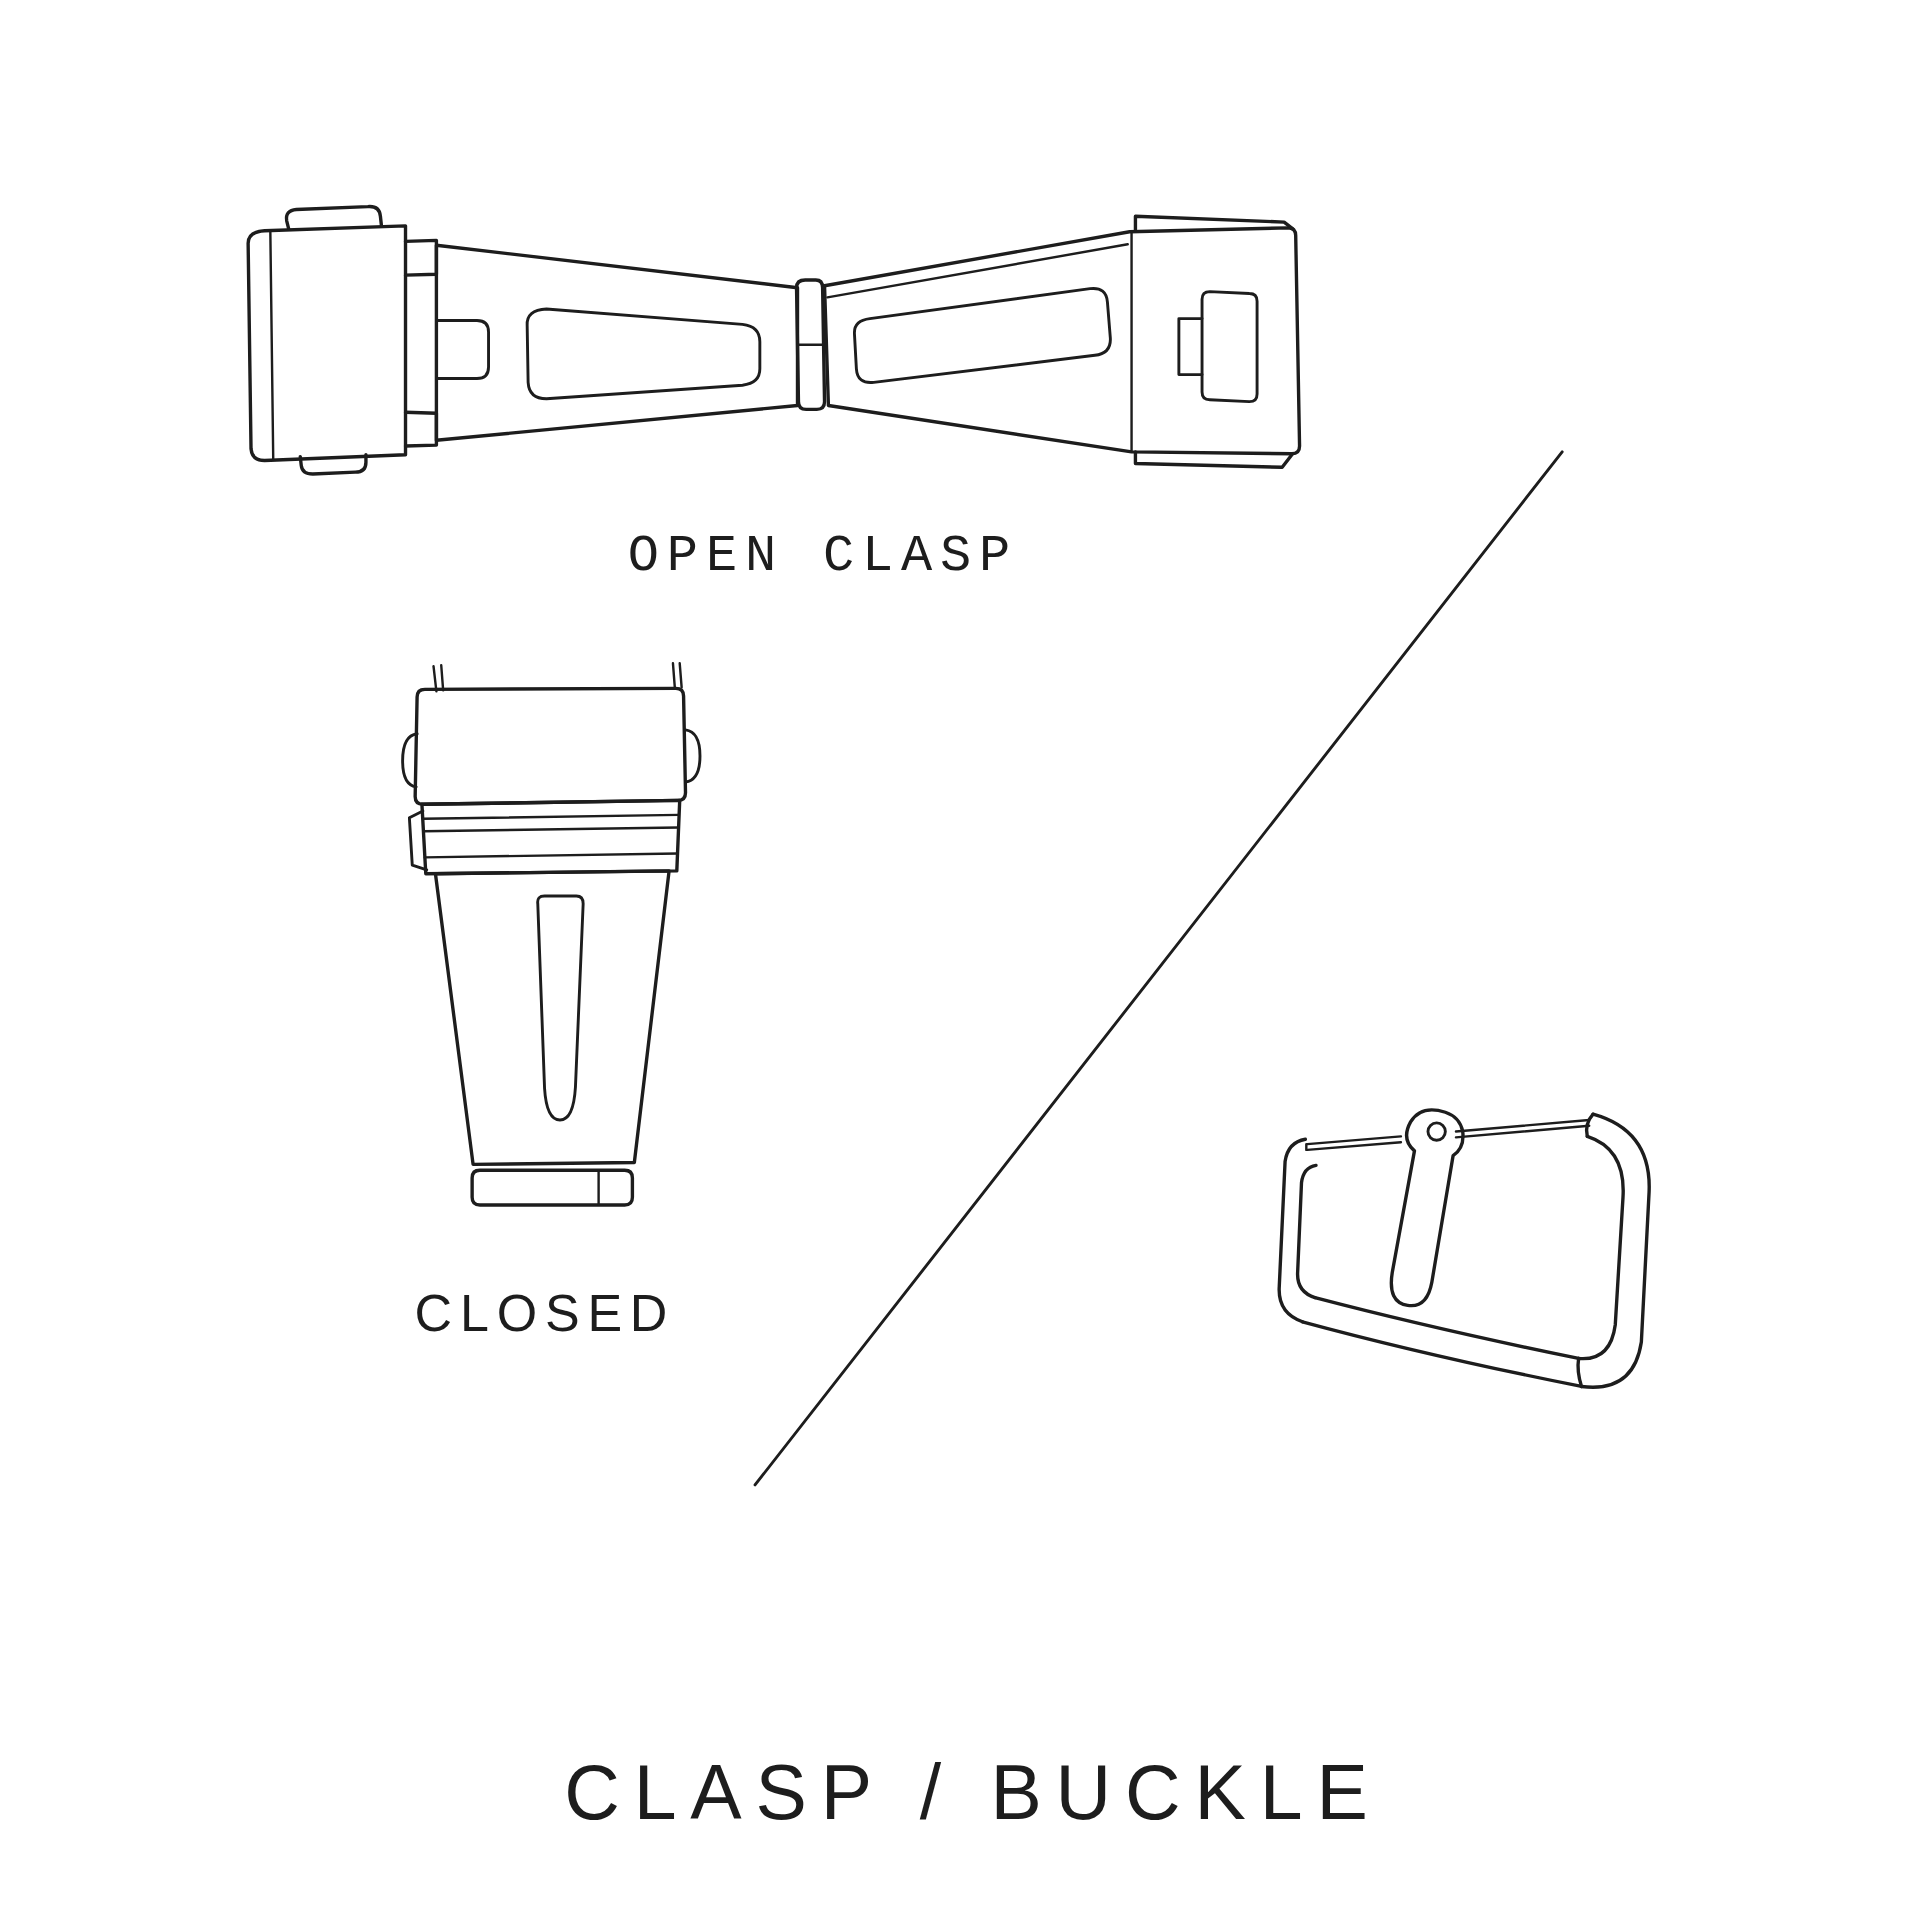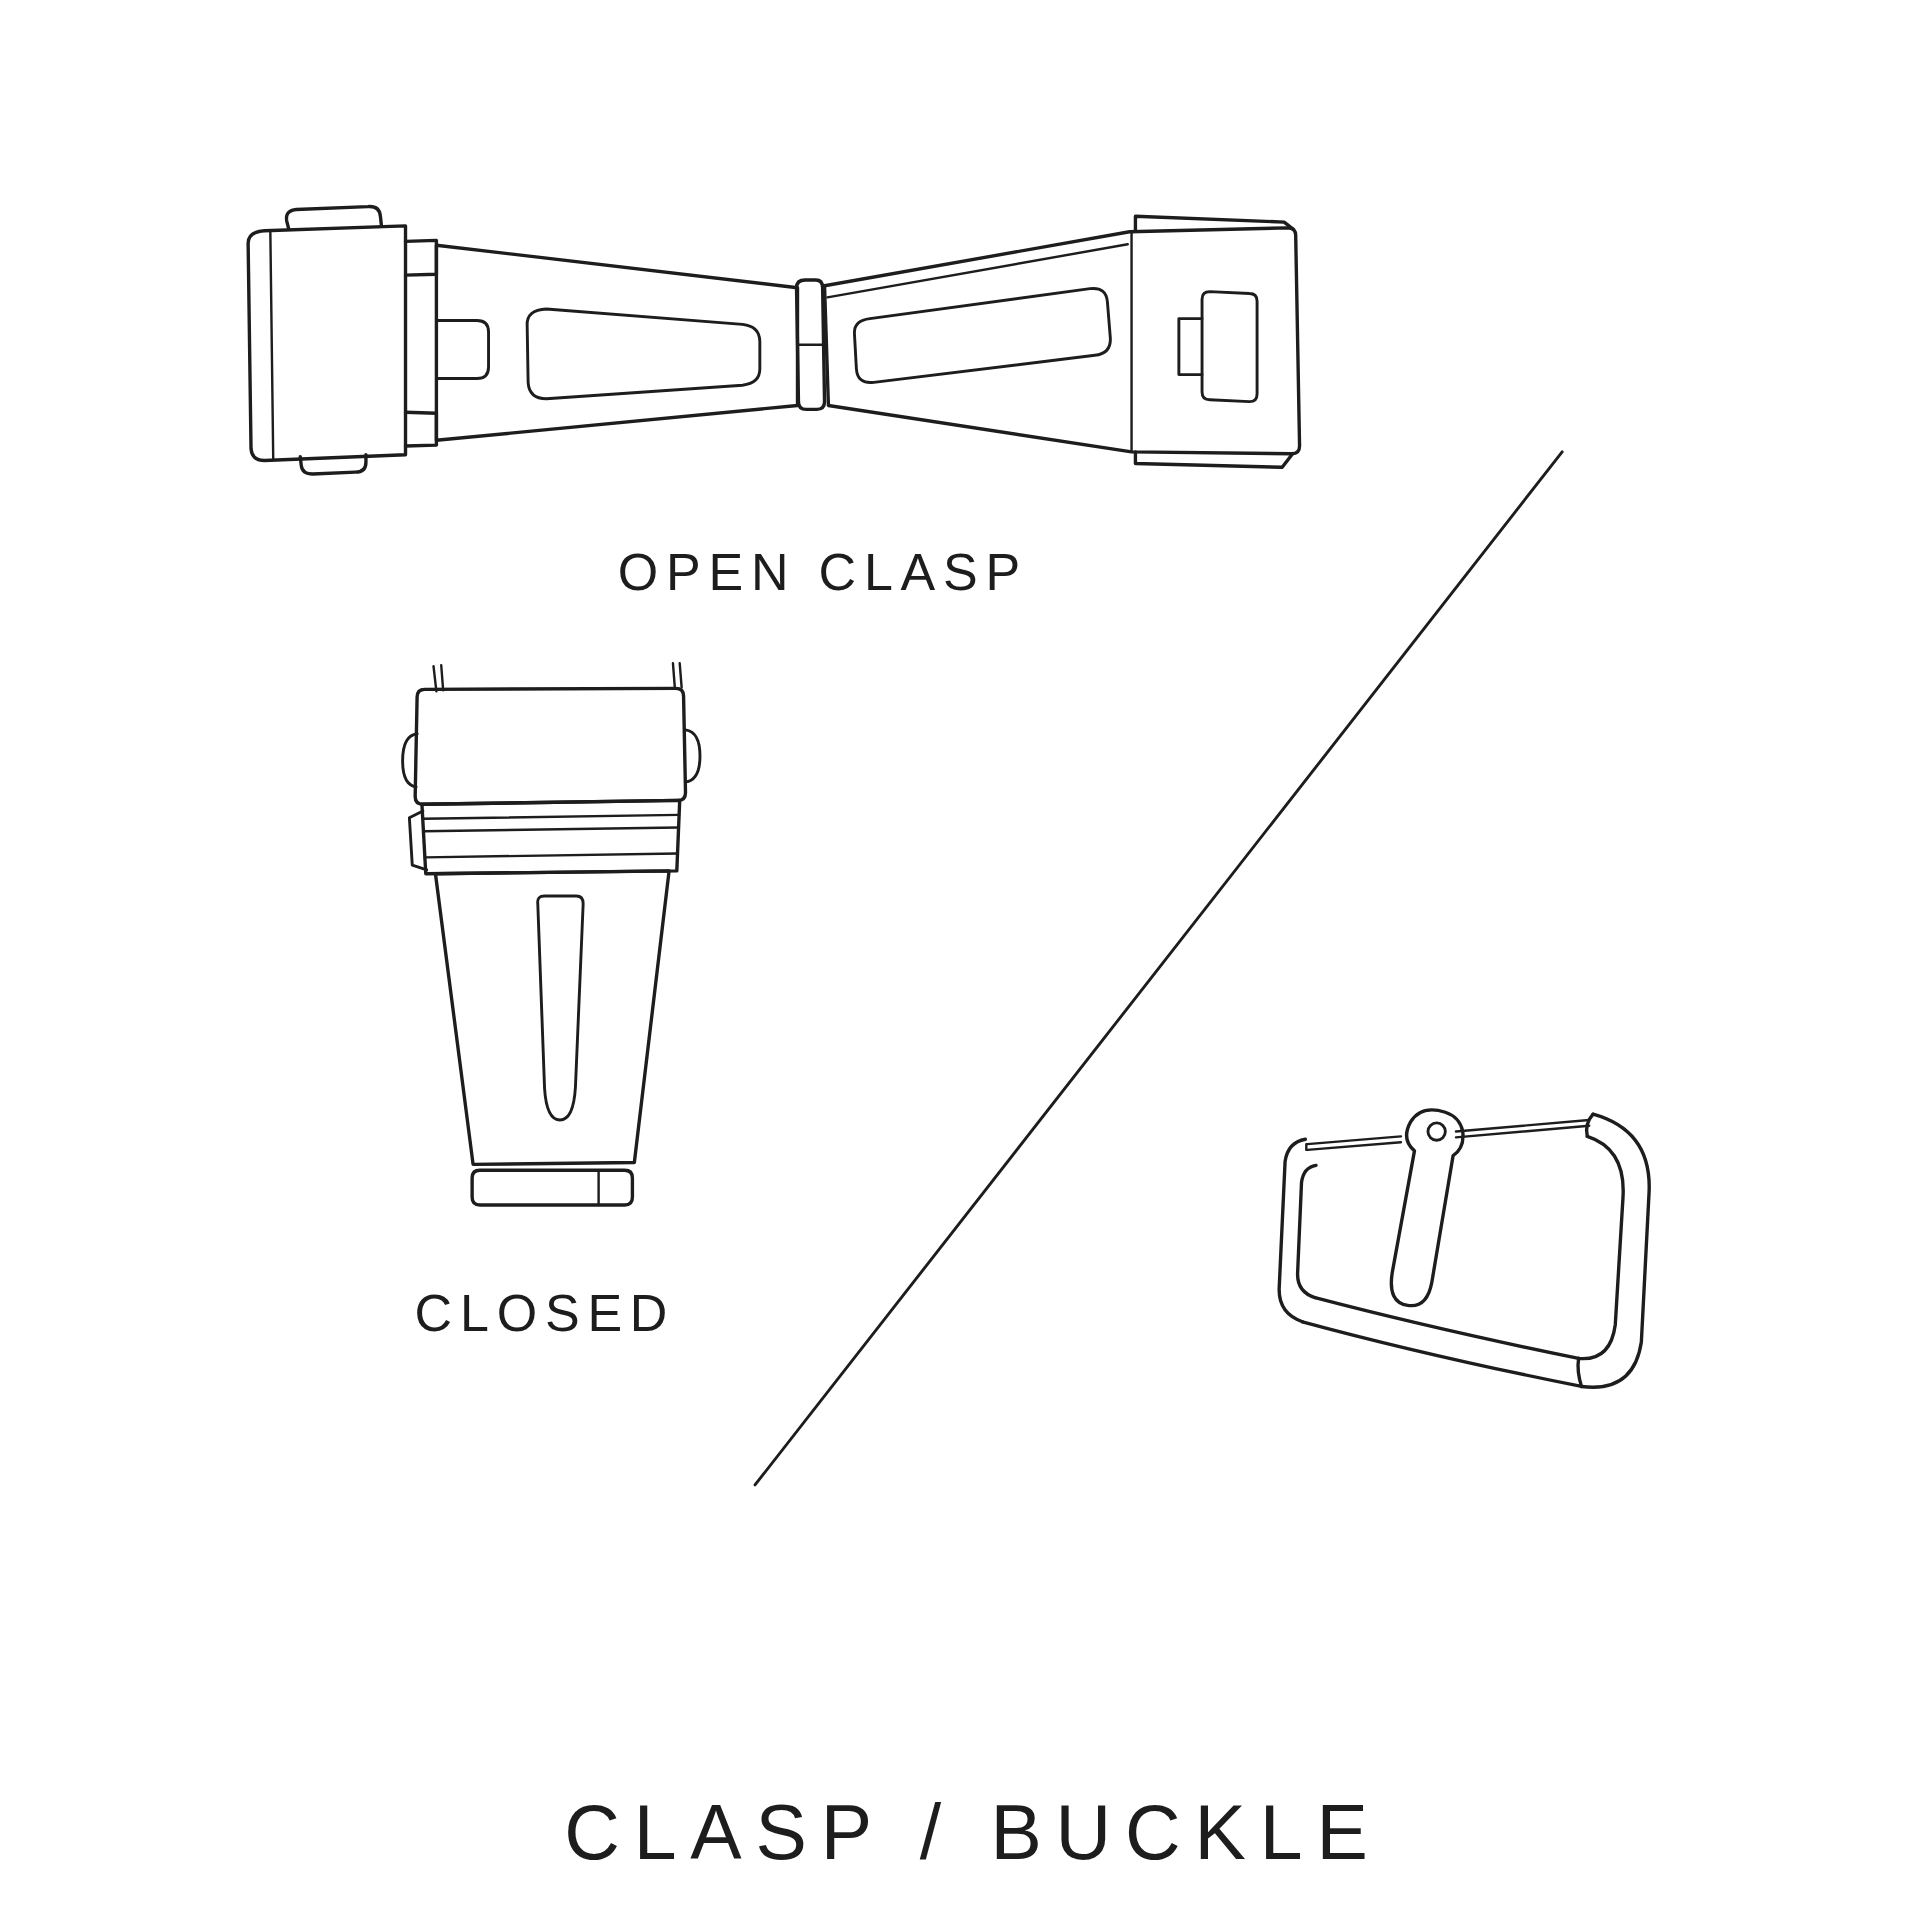--- a/index.html
+++ b/index.html
@@ -45,23 +45,22 @@
   }
   .title {
     position: absolute;
     transform: translateX(-50%);
     font-size: 77px;
     font-weight: 400;
     letter-spacing: 0.18em;
     color: var(--text-color, #1d1d1d);
     white-space: nowrap;
     text-indent: 0.18em;
-    margin-top: 40px;
   }
-  .caption-open-clasp { left: 819px; top: 542px; }
+  .caption-open-clasp { left: 819px; top: 527px; font-family: Liberation Mono, monospace; }
   .caption-closed     { left: 541px; top: 1251px; margin-top: 32px; }
   .page-title         { left: 966px; top: 1748px; }
 </style>
 </head>
 <body>
 
 <div class="canvas">
 
   <svg class="art" viewBox="0 0 2000 2000" aria-hidden="true">
 

